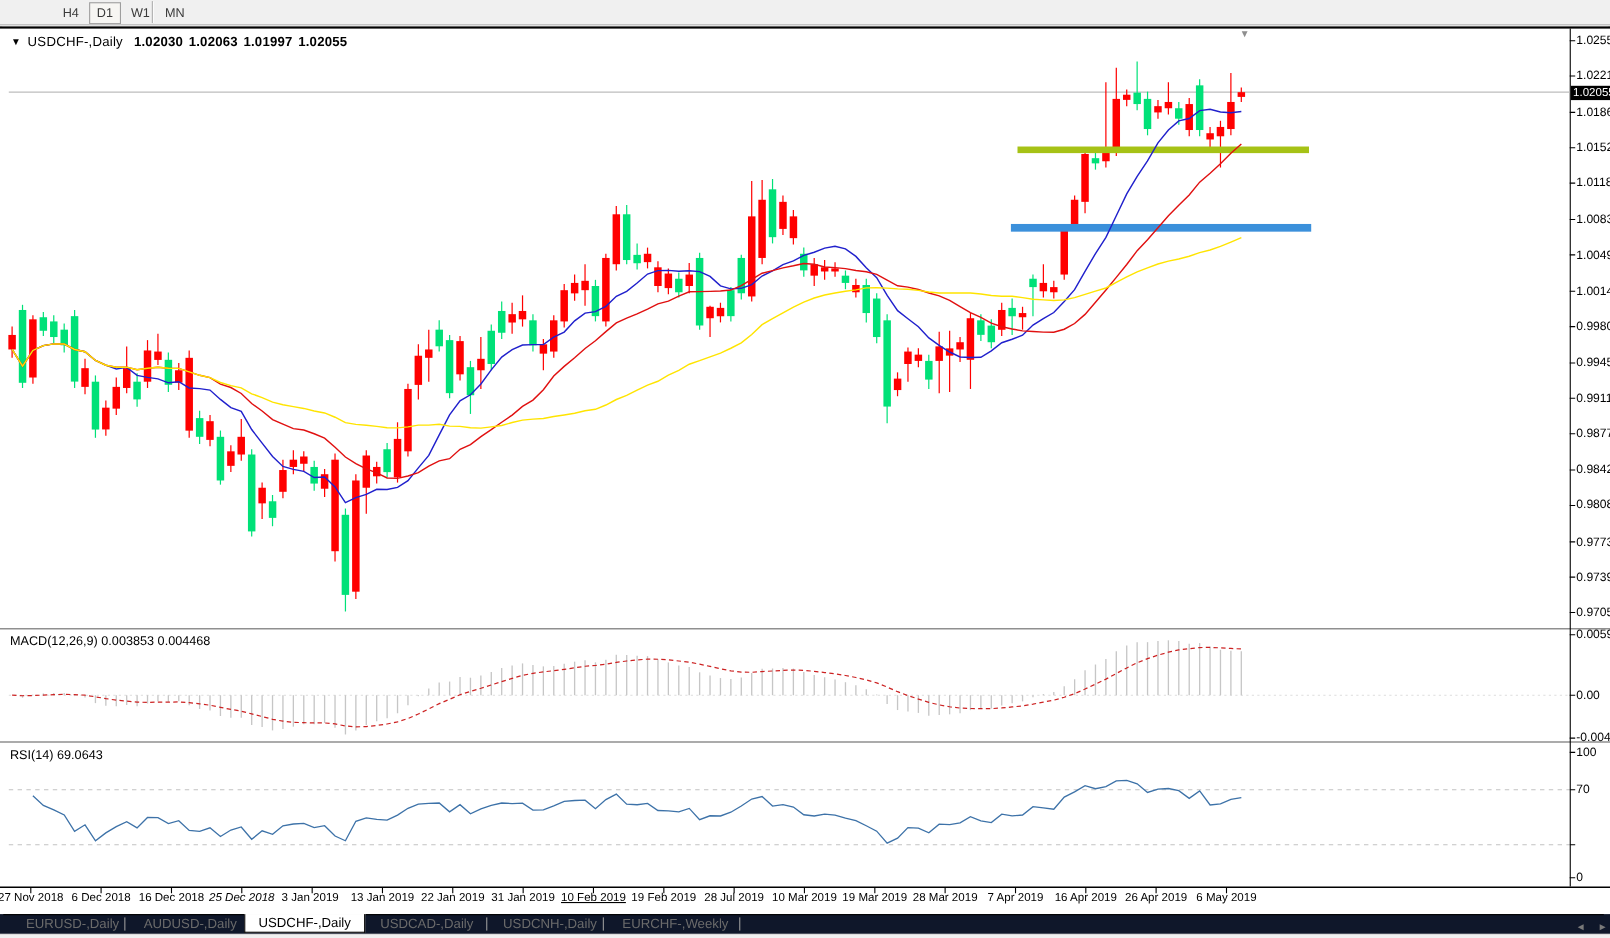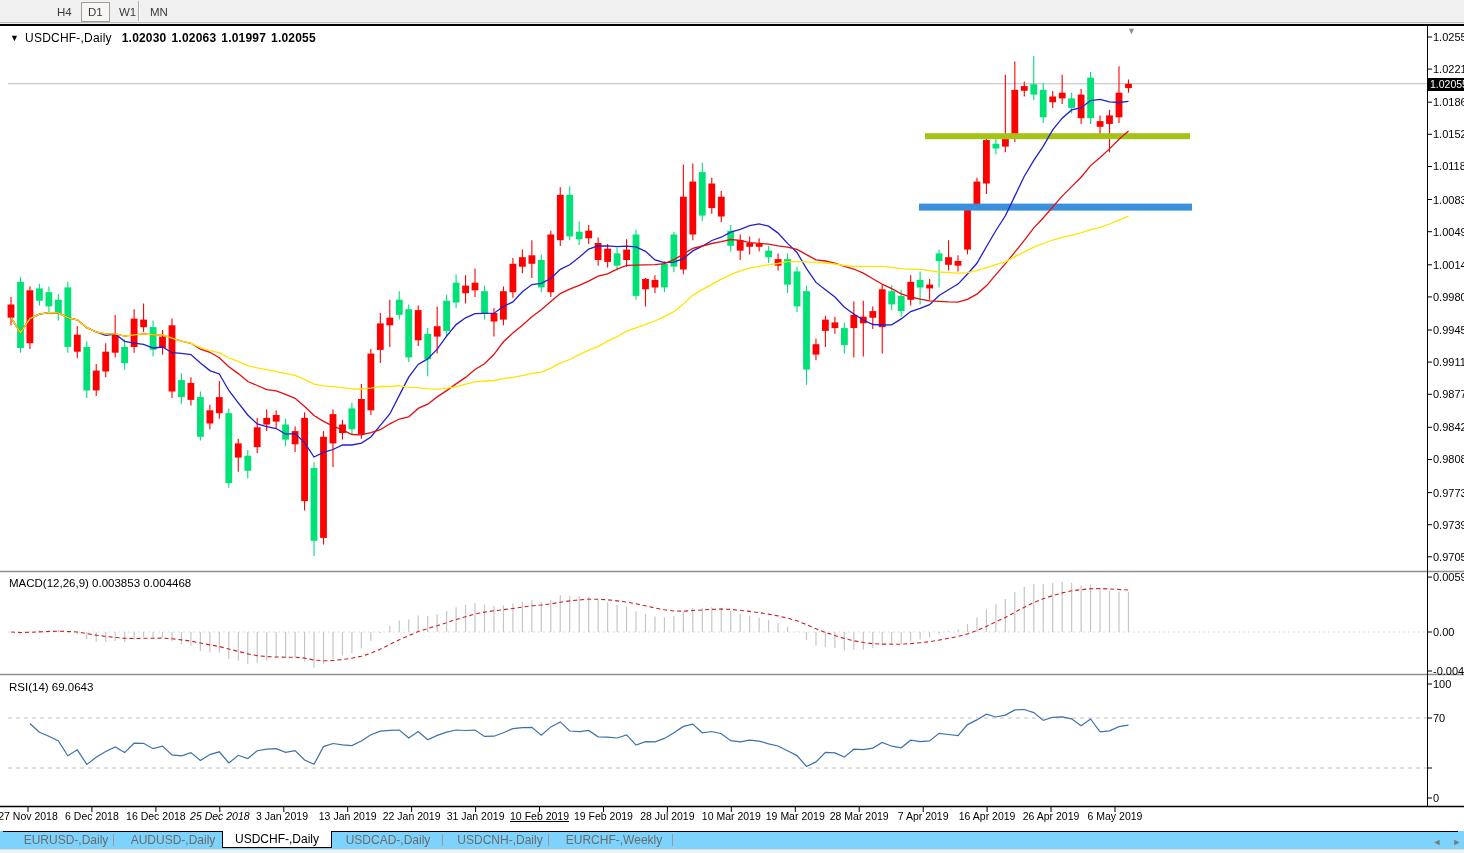--- a/index.html
+++ b/index.html
@@ -16,21 +16,21 @@
   .frame-right{position:absolute;right:0;top:24px;width:2px;height:807px;background:#7F7F7F;}
   svg#paint{position:absolute;left:0;top:0;}
   .sym-title{position:absolute;left:10px;top:31px;font-size:12px;color:#000;letter-spacing:.2px;}
   .sym-title .tri{font-size:9px;position:relative;top:-1px;margin-right:6px;}
   .sym-title b{font-weight:bold;margin-left:10px;}
   .panel-label{position:absolute;font-size:11.5px;color:#000;}
   .axis-label{position:absolute;left:1433px;font-size:11px;color:#000;white-space:nowrap;}
   .cur-badge{position:absolute;left:1428px;width:36px;height:13px;background:#000;color:#FFF;font-size:10.5px;line-height:13px;text-align:left;padding-left:2px;}
   .date-label{position:absolute;top:810px;font-size:10.5px;color:#000;white-space:nowrap;transform:translateX(-50%);}
   
-  .tabbar{position:absolute;left:0;top:831px;width:1464px;height:18px;background:#7dd3fc;}
+  .tabbar{position:absolute;left:0;top:831px;width:1464px;height:18px;background:#0f172a;}
   .tabbar .topline{position:absolute;left:3px;top:0;height:1px;background:#000;width:1455px;}
   .tab{position:absolute;top:1px;height:16px;line-height:16px;font-size:12px;color:#6B6B6B;text-align:center;cursor:default;}
   .tab.active{top:0;height:17px;line-height:17px;background:#FFF;color:#000;border-left:1px solid #000;border-right:1px solid #000;border-bottom:1px solid #000;box-sizing:border-box;z-index:3;}
   .tab-div{position:absolute;top:3px;width:1px;height:12px;background:#9A9A9A;}
   .tab-arrow{position:absolute;top:836px;width:12px;height:12px;font-size:9px;color:#7A7A7A;text-align:center;line-height:12px;cursor:default;}
   .statusbar{position:absolute;left:0;top:849px;width:1464px;height:4px;background:#F0F0F0;border-top:1px solid #DCDCDC;}
   .cursor-marker{position:absolute;left:1127px;top:26px;font-size:9px;color:#8F8F8F;}
 </style>
 </head>
 <body>

